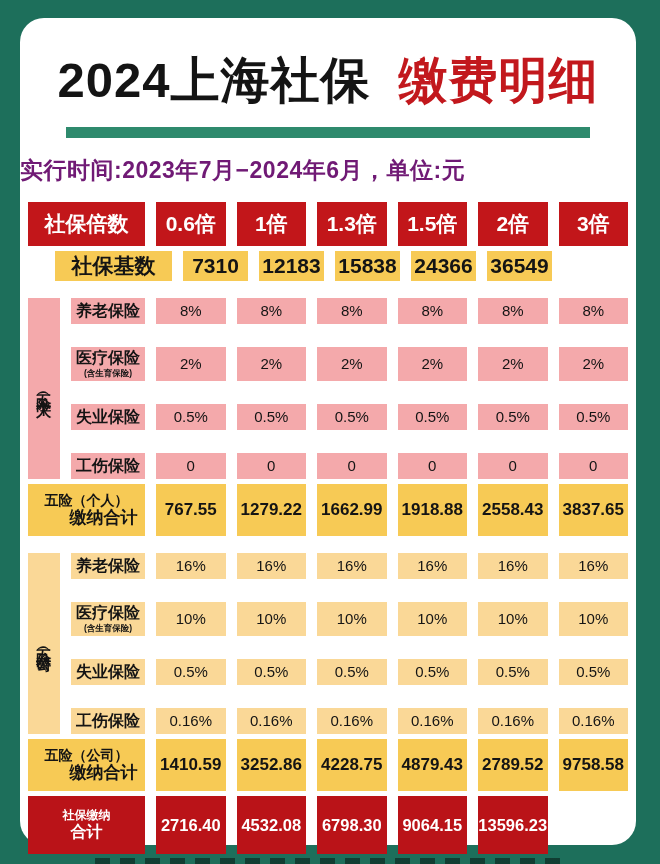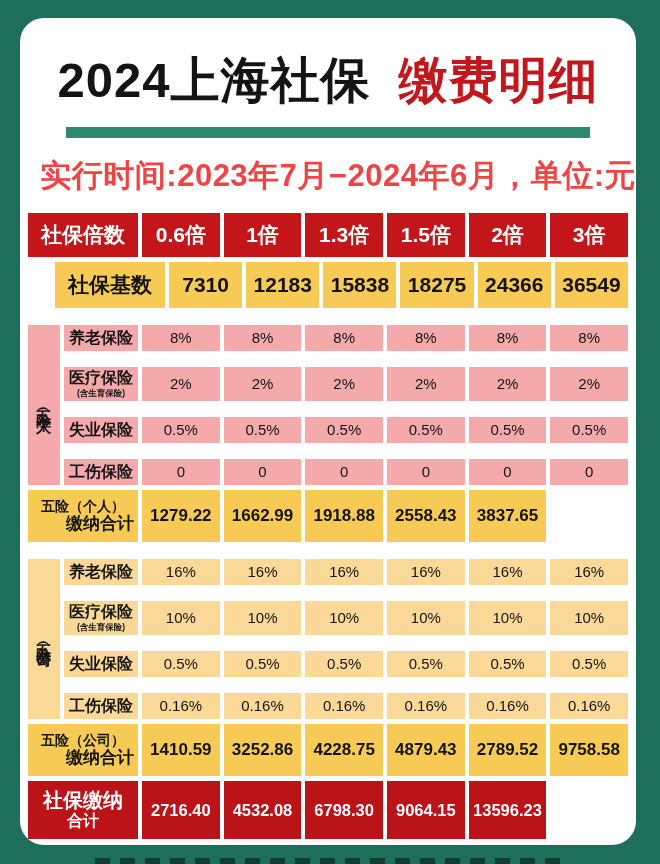--- a/index.html
+++ b/index.html
@@ -16,56 +16,56 @@
   .title{
     margin:30px 0 0 0;text-align:center;
     font-size:49px;font-weight:bold;color:#141414;
     letter-spacing:1px;white-space:nowrap;
   }
   .title .red-part{color:#c2181d;margin-left:28px;}
   .divider{
     width:524px;height:11px;background:#2e8a6d;margin:13px auto 0 auto;
   }
   .subtitle{
-    margin-top:17px;text-align:right;
-    font-size:31px;font-weight:bold;color:#ef4444;letter-spacing:0.5px;
+    margin-top:17px;text-align:left;
+    font-size:23px;font-weight:bold;color:#701a75;letter-spacing:0.5px;
   }
   .tbl{
     margin:16px 8px 0 8px;display:flex;flex-direction:column;gap:5px;
   }
   .row,.section{
-    display:grid;grid-template-columns:32px 74px repeat(6,1fr);gap:4px;
+    display:grid;grid-template-columns:32px 74px repeat(6,1fr);gap:11px;
   }
   .cell{
     display:flex;flex-direction:column;align-items:center;justify-content:center;
     text-align:center;color:#141414;line-height:1.15;
   }
   .span2{grid-column:1 / 3;}
   .r-head{height:44px;}
   .r-head .cell{background:#c2161a;color:#ffffff;font-weight:bold;font-size:21px;}
-  .r-base{height:46px;padding-left:27px;}
+  .r-base{height:30px;padding-left:27px;}
   .r-base .cell{background:#f7ca55;font-size:21px;font-weight:bold;}
   .section{grid-template-rows:38px 46px 38px 38px;}
   .section .cell{font-size:15px;margin-top:12px;}
   .section .ins-label{font-size:16px;font-weight:bold;}
   .section .note{font-size:8.5px;font-weight:bold;margin-top:1px;}
   .personal .cell{background:#f4a9ab;}
   .company .cell{background:#fad897;}
   .vlabel{
     grid-row:1 / 5;
     writing-mode:vertical-rl;text-orientation:mixed;
     font-size:19px;font-weight:bold;letter-spacing:2px;
   }
   .r-subtotal{height:52px;}
   .r-subtotal .cell{background:#f7ca55;font-weight:bold;font-size:17px;}
   .r-subtotal .lbl1{font-size:14px;}
   .r-subtotal .lbl2{font-size:17px;padding-left:34px;}
   .r-grand{height:58px;}
   .r-grand .cell{background:#ba1318;color:#ffffff;font-weight:bold;font-size:16.5px;}
-  .r-grand .lbl1{font-size:20px;}
+  .r-grand .lbl1{font-size:12px;}
   .r-grand .lbl2{font-size:16px;}
   .footer-clip{
     position:absolute;left:50%;bottom:0;transform:translateX(-50%);
     width:470px;height:6px;
     background:repeating-linear-gradient(90deg,#0e352b 0 15px,transparent 15px 25px);
     opacity:0.85;
   }
 </style>
 </head>
 <body>
@@ -88,21 +88,20 @@
       <div class="cell">1.5倍</div>
       <div class="cell">2倍</div>
       <div class="cell">3倍</div>
     </div>
 
     <div class="row r-base">
       <div class="cell span2">社保基数</div>
       <div class="cell">7310</div>
       <div class="cell">12183</div>
       <div class="cell">15838</div>
-      <div class="cell">18275</div>
       <div class="cell">24366</div>
       <div class="cell">36549</div>
     </div>
 
     <div class="section personal">
       <div class="cell vlabel">五险（个人）</div>
 
       <div class="cell">
           <span class="ins-label">养老保险</span>
         </div>
@@ -143,20 +142,21 @@
       <div class="cell">0</div>
       <div class="cell">0</div>
       <div class="cell">0</div>
     </div>
 
     <div class="row r-subtotal">
       <div class="cell span2">
           <span class="lbl1">五险（个人）</span>
           <span class="lbl2">缴纳合计</span>
         </div>
+      <div class="cell">767.55</div>
       <div class="cell">1279.22</div>
       <div class="cell">1662.99</div>
       <div class="cell">1918.88</div>
       <div class="cell">2558.43</div>
       <div class="cell">3837.65</div>
     </div>
 
     <div class="section company">
       <div class="cell vlabel">五险（公司）</div>
 

